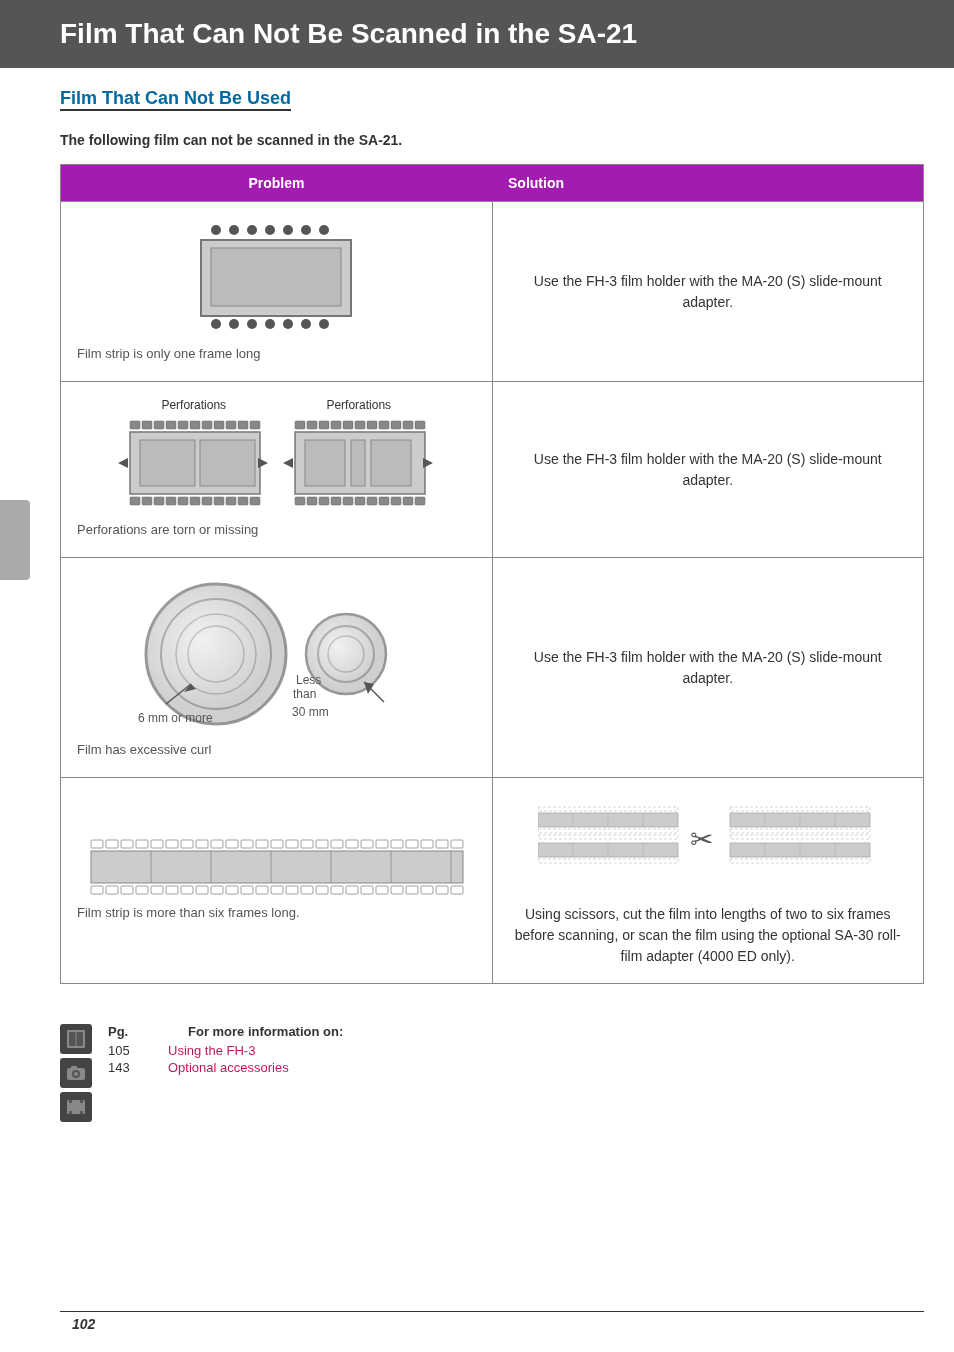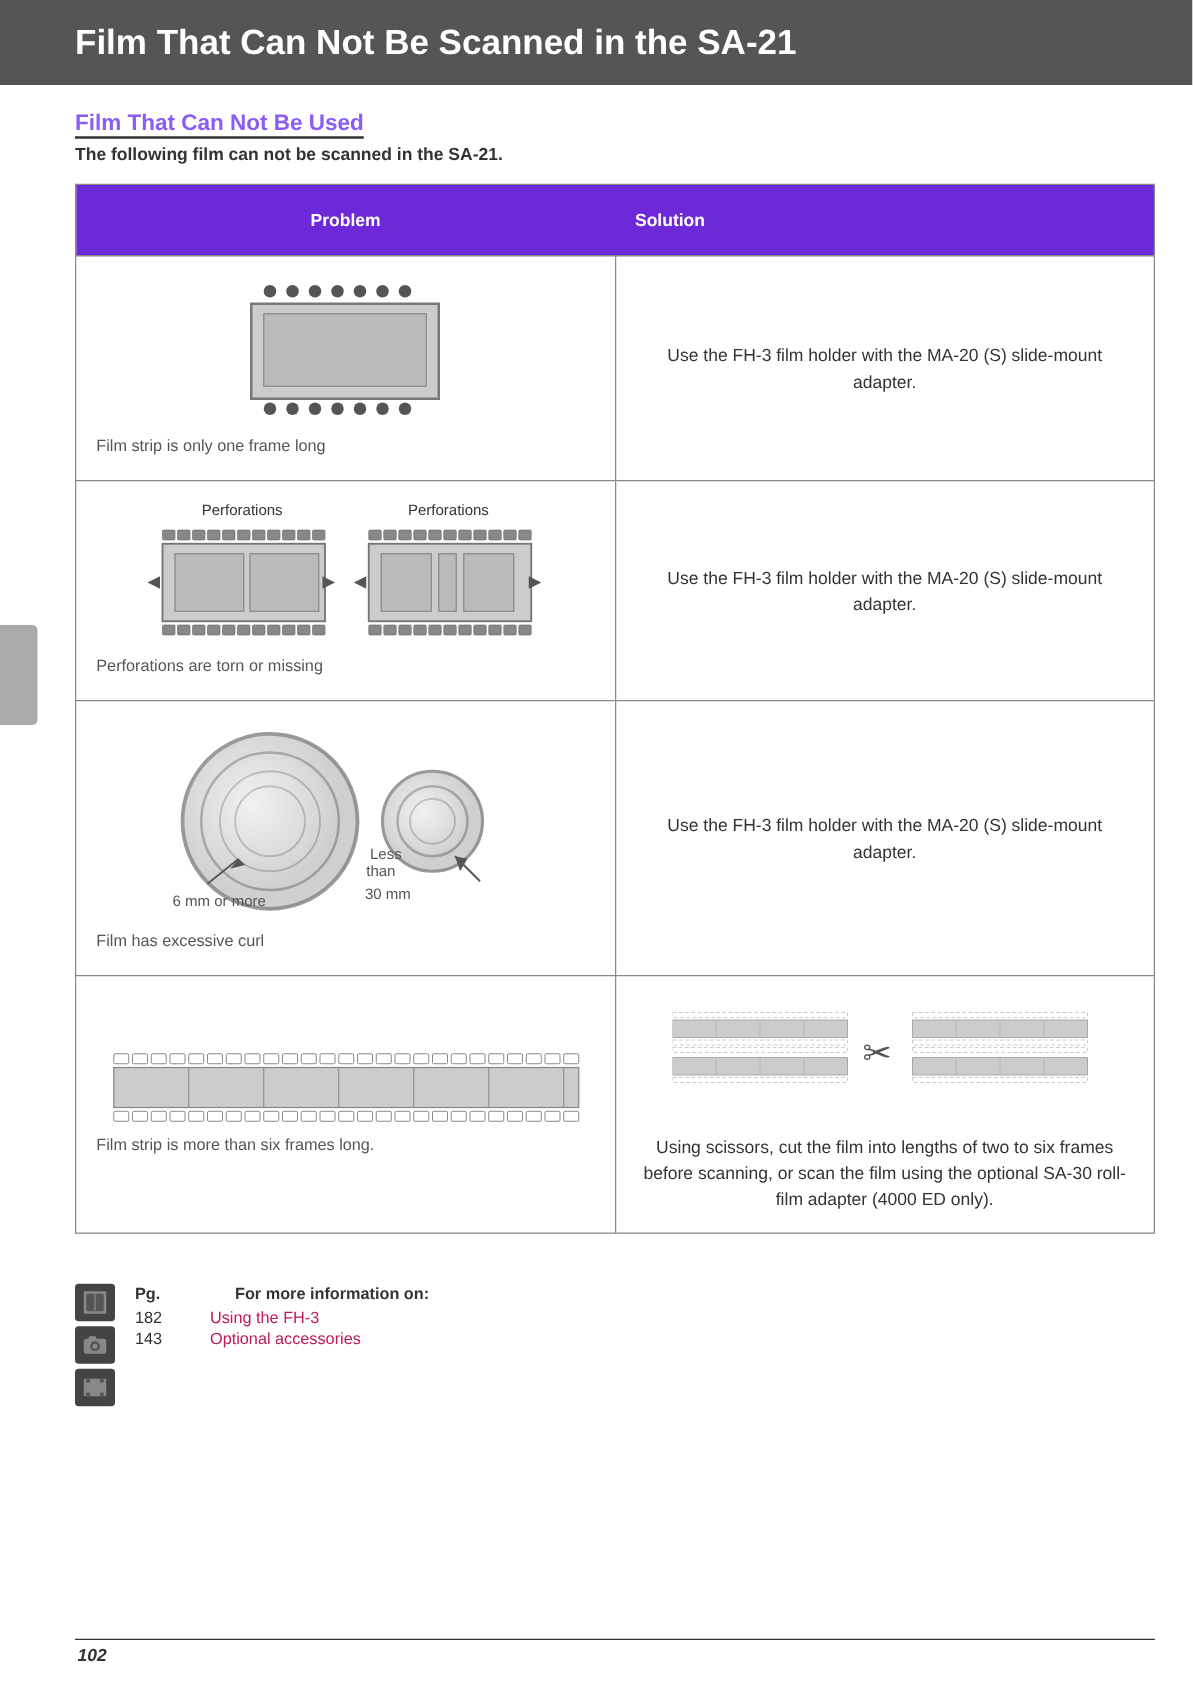--- a/index.html
+++ b/index.html
@@ -31,46 +31,46 @@
       font-weight: bold;
     }
 
     .content {
       padding: 0 30px 20px 60px;
     }
 
     .section-title {
       font-size: 18px;
       font-weight: bold;
-      color: #8b5cf6;
+      color: #0369a1;
       border-bottom: 2px solid #333;
       display: inline-block;
-      margin-bottom: 4px;
+      margin-bottom: 21px;
     }
 
     .intro-text {
       font-size: 14px;
       color: #333;
       margin-bottom: 16px;
       font-weight: bold;
     }
 
     
     .info-table {
       width: 100%;
       border-collapse: collapse;
       border: 1px solid #888;
       margin-bottom: 30px;
     }
 
     .info-table th {
-      background: #6d28d9;
+      background: #a21caf;
       color: #fff;
       font-weight: bold;
-      padding: 20px 16px;
+      padding: 10px 16px;
       font-size: 14px;
     }
 
     .info-table th.problem-col {
       width: 50%;
       text-align: center;
     }
 
     .info-table th.solution-col {
       width: 50%;
@@ -137,21 +137,21 @@
     }
 
     .ref-text {
       color: #be185d;
     }
 
     
     .page-number {
       position: absolute;
       bottom: 20px;
-      left: 62px;
+      left: 72px;
       font-size: 14px;
       font-weight: bold;
       font-style: italic;
       color: #333;
     }
 
     .page-bottom-line {
       position: absolute;
       bottom: 40px;
       left: 60px;
@@ -539,21 +539,21 @@
             <rect x="15" y="15" width="3" height="3" rx="0.5" fill="#555"></rect>
           </svg>
         </div>
       </div>
       <div class="ref-table">
         <div class="ref-table-header">
           <span>Pg.</span>
           <span>For more information on:</span>
         </div>
         <div class="ref-row">
-          <span class="ref-pg">182</span>
+          <span class="ref-pg">105</span>
           <span class="ref-text">Using the FH-3</span>
         </div>
         <div class="ref-row">
           <span class="ref-pg">143</span>
           <span class="ref-text">Optional accessories</span>
         </div>
       </div>
     </div>
   </div>
 

